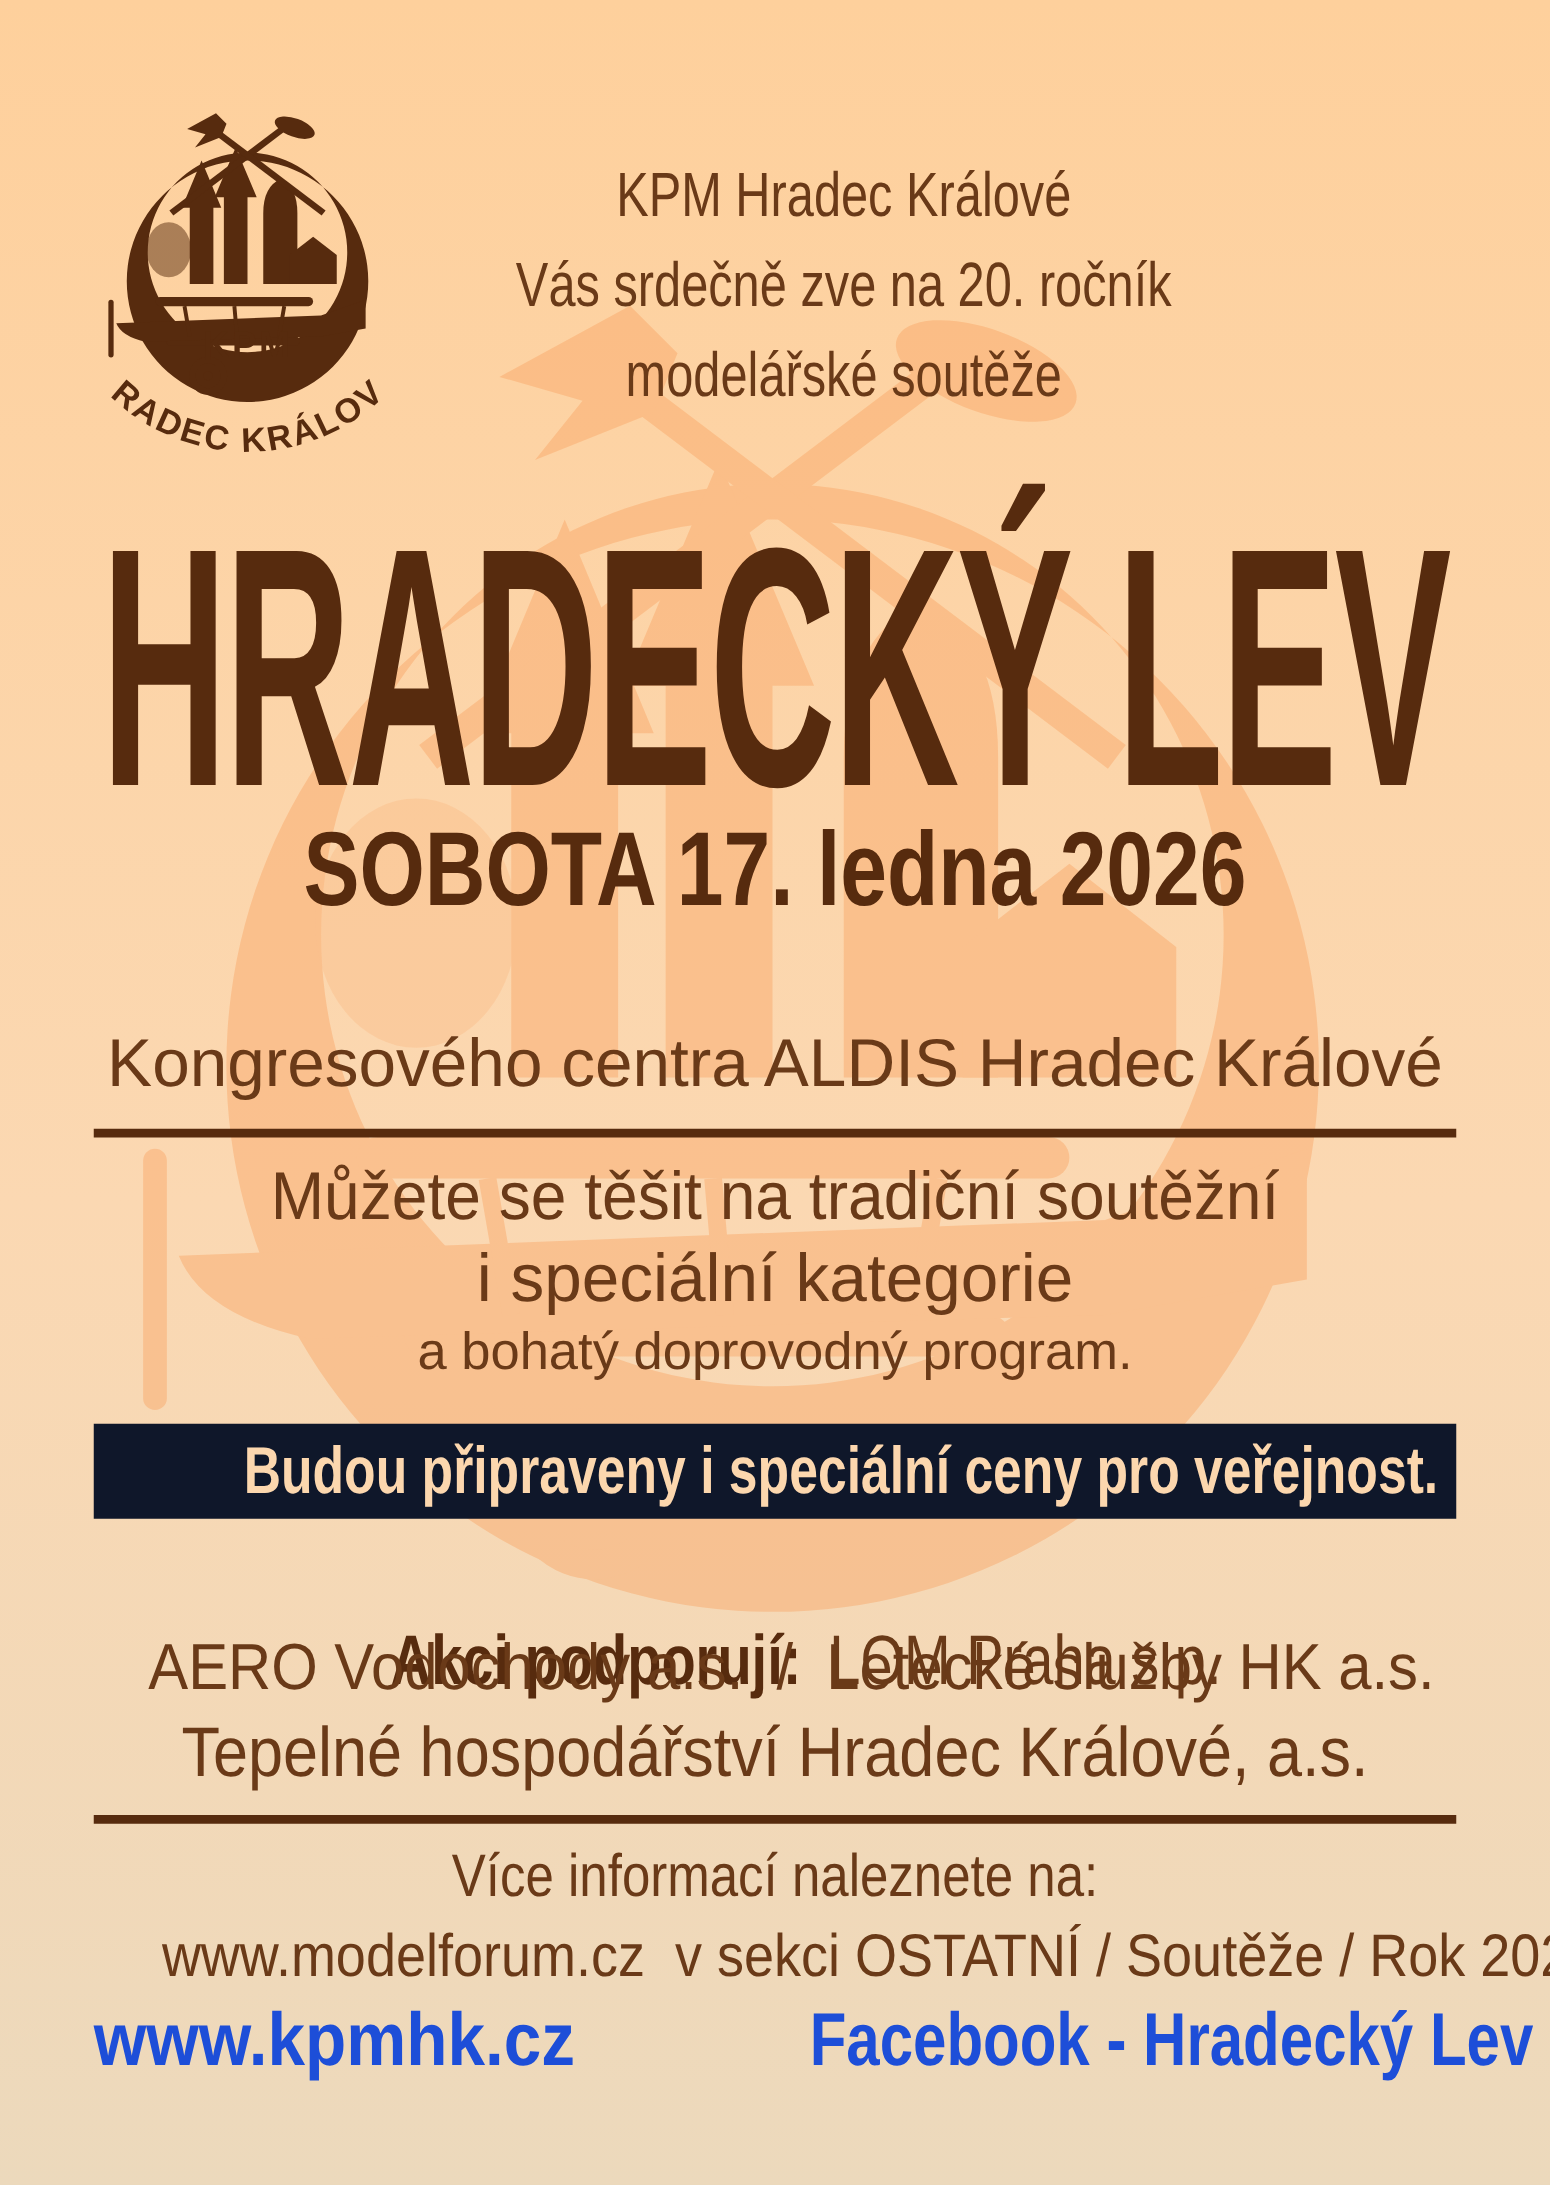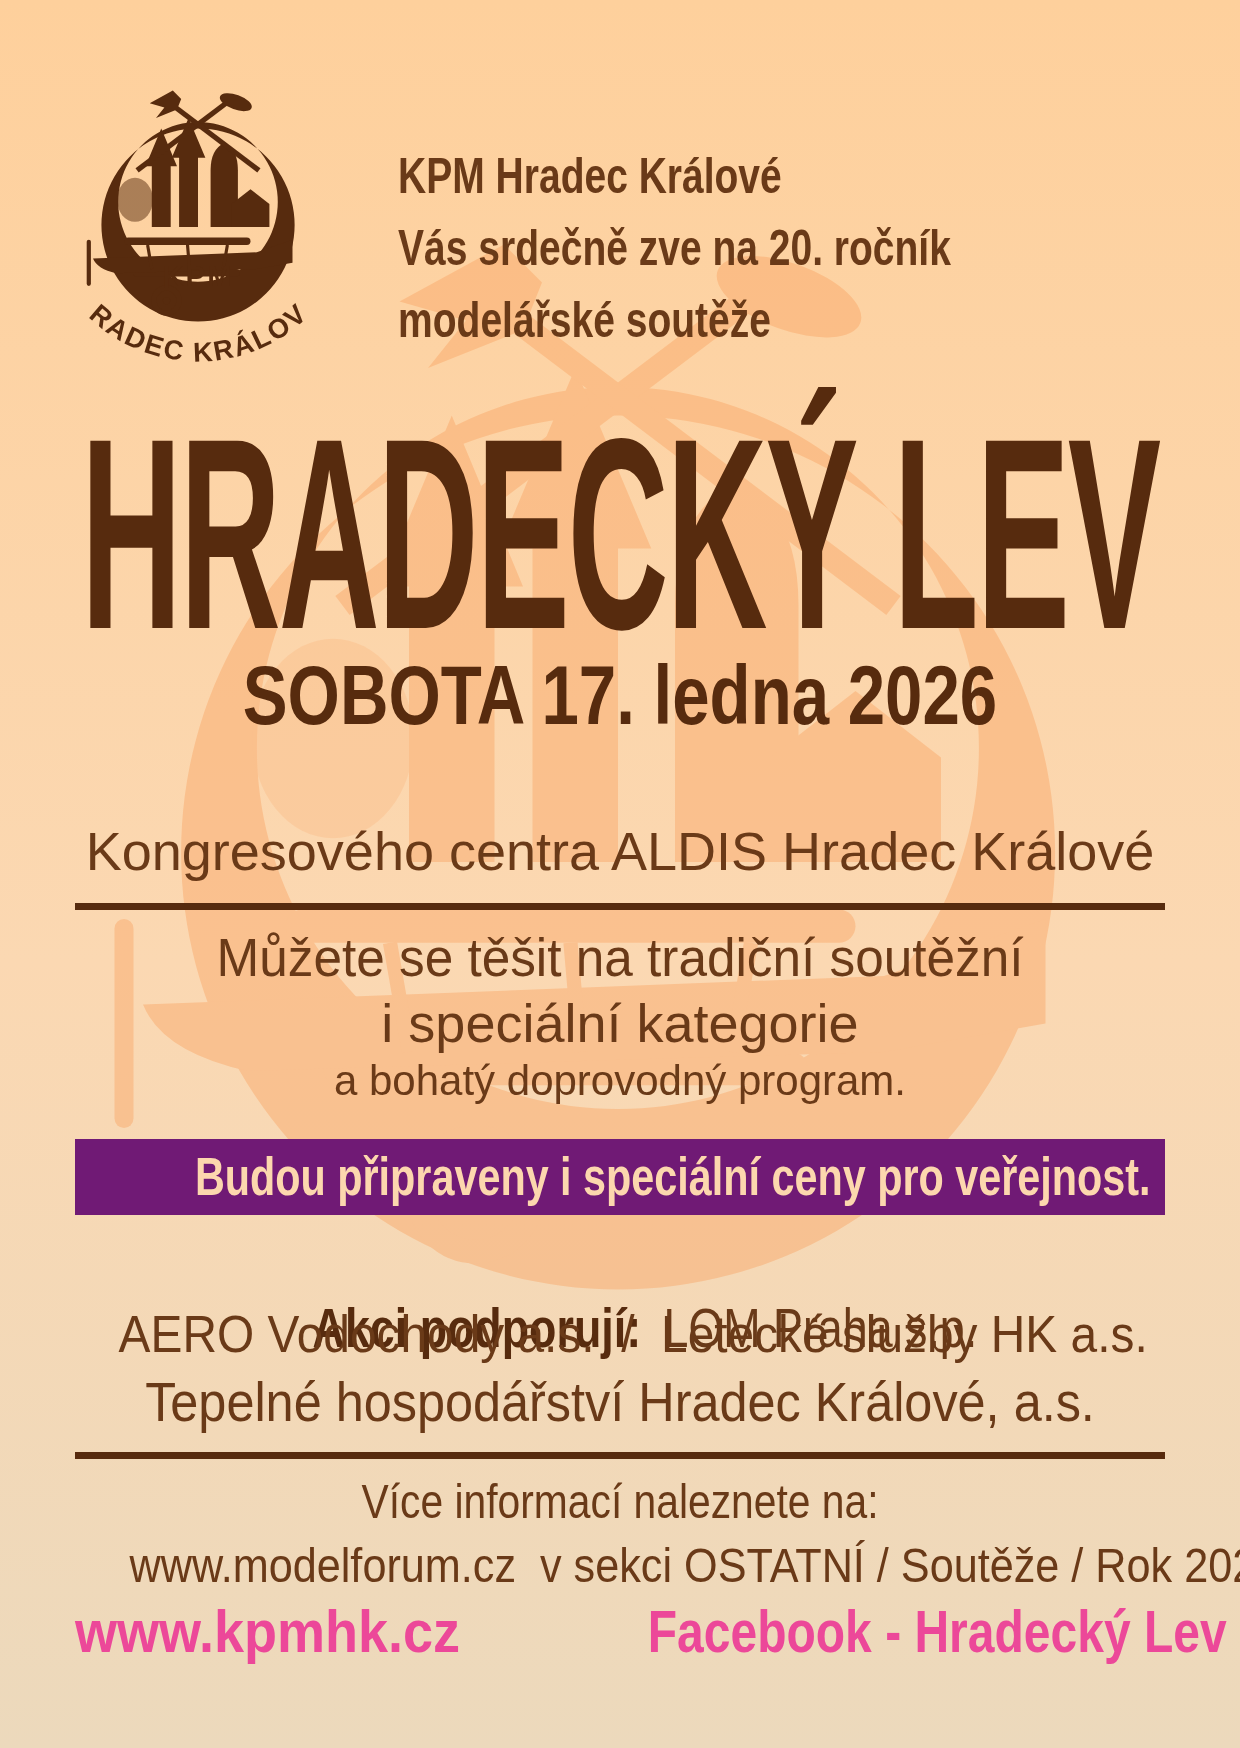--- a/index.html
+++ b/index.html
@@ -10,39 +10,39 @@
   }
   .poster{position:absolute;inset:0;}
   
   .watermark{position:absolute;left:48px;top:140px;width:1140px;height:1425px;color:#f9a261;opacity:.42;overflow:visible;}
   
   .logo{position:absolute;left:72px;top:66px;width:252px;height:318px;color:#572b0e;overflow:visible;}
   .logo text{fill:currentColor;font-family:"Liberation Sans","DejaVu Sans",sans-serif;}
   .kpm-text{font-size:28px;font-weight:bold;letter-spacing:2px;text-anchor:middle;}
   .city-text{font-size:26px;font-weight:bold;letter-spacing:2px;text-anchor:middle;}
   
-  .header{position:absolute;left:320px;top:120px;width:710px;color:#6a3a18;font-weight:bold;margin-top:20px;}
+  .header{position:absolute;left:320px;top:120px;width:710px;text-align:center;color:#6a3a18;font-weight:normal;}
   .h-line{font-size:50px;line-height:72px;white-space:pre;}
   
   .title-svg{position:absolute;left:80px;top:400px;width:1080px;height:235px;overflow:visible;}
   .title-svg text{fill:#572b0e;font-family:"Liberation Sans","DejaVu Sans",sans-serif;font-weight:bold;font-size:272px;text-anchor:middle;letter-spacing:-4px;}
   
   .line{position:absolute;left:75px;width:1090px;text-align:center;line-height:1.08;color:#6a3a18;white-space:pre;}
   .dark{color:#572b0e;}
   .bold{font-weight:bold;}
   .sx95{transform:scaleX(.95);} .sx92{transform:scaleX(.92);} .sx90{transform:scaleX(.90);}
   .sx85{transform:scaleX(.85);} .sx80{transform:scaleX(.80);} .sx78{transform:scaleX(.78);}
   .rule{position:absolute;left:75px;width:1090px;height:7px;background:#572b0e;}
   
-  .banner{position:absolute;left:75px;top:1139px;width:1090px;height:76px;background:#701a75;}
+  .banner{position:absolute;left:75px;top:1139px;width:1090px;height:76px;background:#0f172a;}
   .banner-text{display:block;line-height:76px;font-size:53px;font-weight:bold;color:#fcd7ae;text-align:center;transform:scaleX(.78);white-space:pre;}
   
   .sp-first{margin-left:28px;}
   
-  .bottomrow{position:absolute;left:75px;top:1602px;width:1090px;display:flex;justify-content:space-between;align-items:flex-start;color:#ec4899;font-weight:bold;font-size:60px;line-height:1;}
+  .bottomrow{position:absolute;left:75px;top:1602px;width:1090px;display:flex;justify-content:space-between;align-items:flex-start;color:#1d4ed8;font-weight:bold;font-size:60px;line-height:1;}
   .site{transform:scaleX(.9);transform-origin:left center;white-space:pre;}
   .fb{transform:scaleX(.8);transform-origin:right center;white-space:pre;}
 </style>
 </head>
 <body>
 
 <div class="poster">
 
   <svg width="0" height="0" style="position:absolute" aria-hidden="true">
     <defs>

